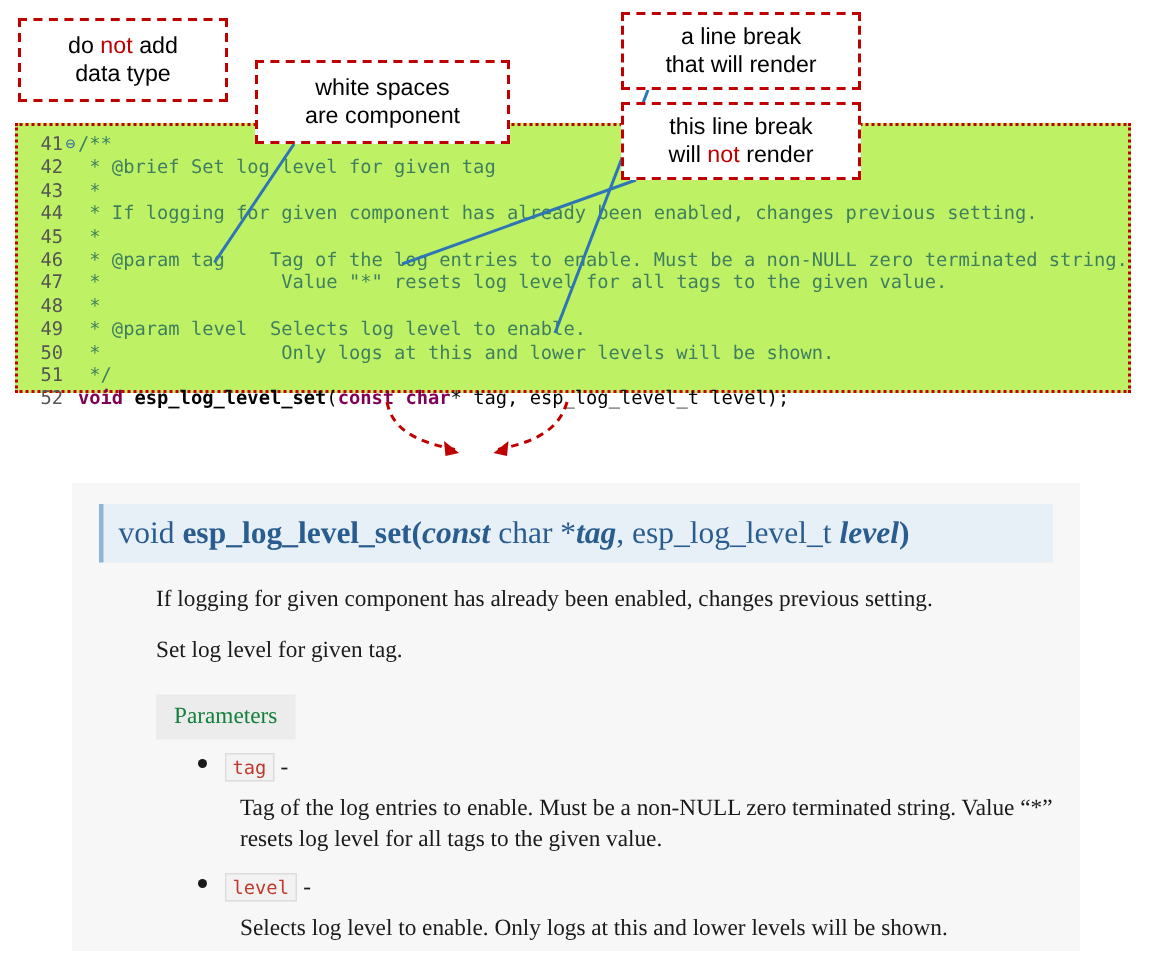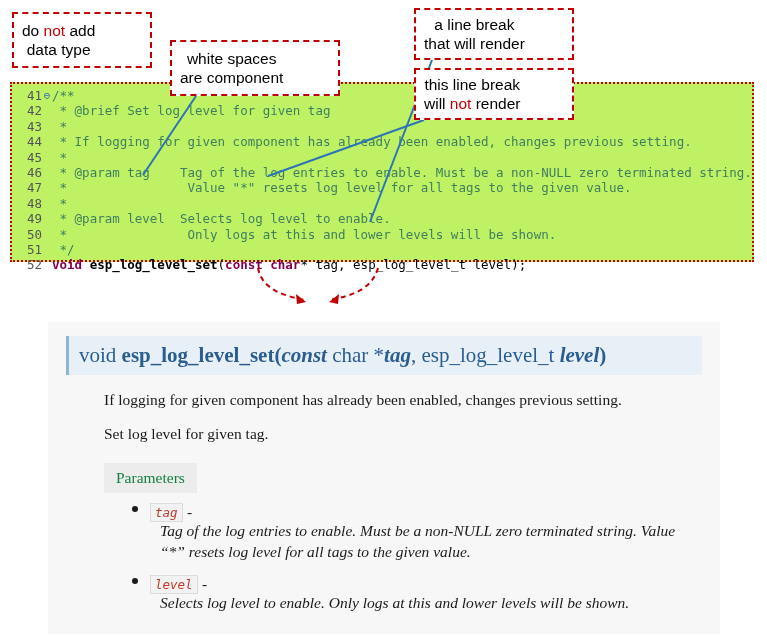--- a/index.html
+++ b/index.html
@@ -25,20 +25,21 @@
   .callout {
     position: absolute;
     border: 2px dashed #c00000;
     background: #ffffff;
     color: #000000;
     font-size: 15.5px;
     line-height: 1.25;
     text-align: center;
     display: flex;
     align-items: center;
+    justify-content: center;
     padding: 4px 8px;
     box-sizing: border-box;
     z-index: 6;
   }
   .callout .hl {
     color: #c00000;
   }
   #callout-no-datatype { left: 12px;  top: 12px;  width: 140px; height: 56px; }
   #callout-whitespace  { left: 170px; top: 40px;  width: 170px; height: 56px; }
   #callout-linebreak-render     { left: 414px; top: 8px;  width: 160px; height: 52px; }
@@ -131,41 +132,41 @@
     padding: 6px 12px;
     font-family: "Liberation Serif", serif;
     font-size: 15.5px;
     color: #15803d;
   }
   .param-list {
     margin: 10px 0 0 0;
     padding: 0 0 0 84px;
     list-style: none;
   }
-  .param-item { margin-top: 12px; position: relative; font-style: italic; }
+  .param-item { margin-top: 12px; position: relative; }
   .param-item:first-child { margin-top: 6px; }
   .bullet {
     position: absolute;
     left: -18px;
     top: 3px;
     width: 6px; height: 6px;
     border-radius: 50%;
     background: #1a1a1a;
   }
   .code-name {
     font-family: "DejaVu Sans Mono", monospace;
     font-size: 12.5px;
     color: #c0392b;
     background: #f2f2f2;
     border: 1px solid #dcdcdc;
     padding: 1px 4px;
   }
   .dash { font-family: "Liberation Serif", serif; font-size: 15.5px; color: #1a1a1a; }
   .param-desc {
-    margin: 0 0 0 10px;
+    margin: 8px 0 0 10px;
     font-family: "Liberation Serif", serif;
     font-size: 15.5px;
     color: #1a1a1a;
     line-height: 1.35;
   }
 </style>
 </head>
 <body>
 
 <div class="stage">

